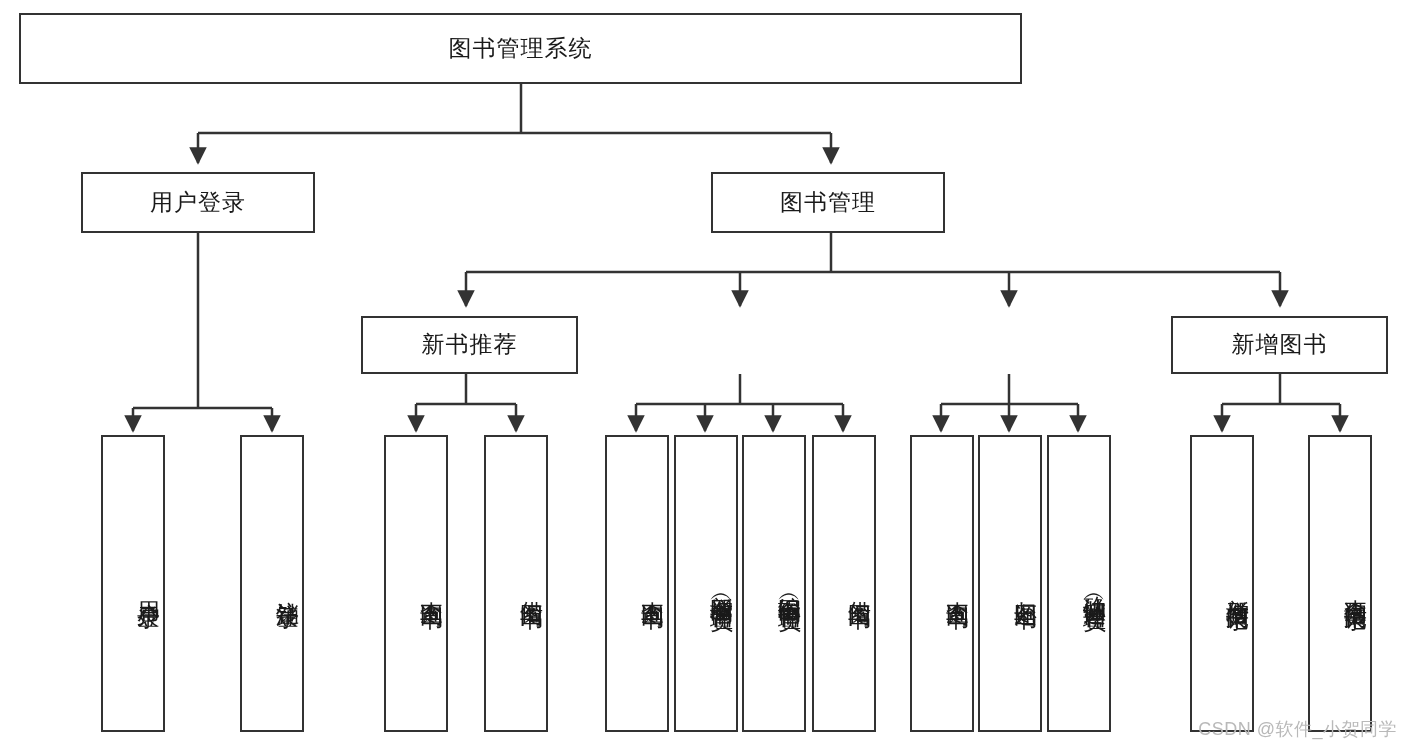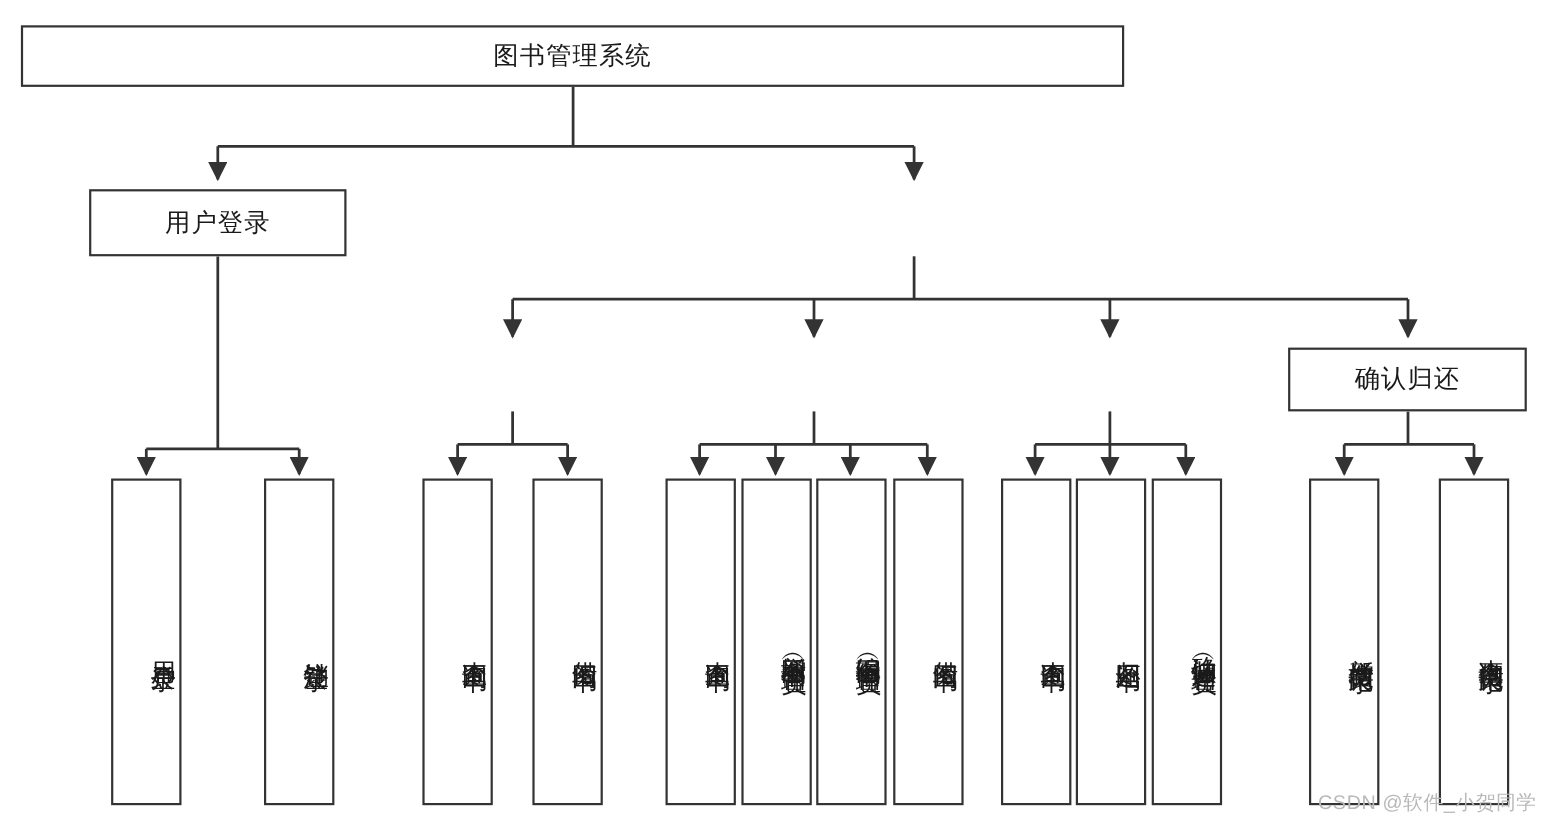--- a/index.html
+++ b/index.html
@@ -114,25 +114,27 @@
       <path d="M 1009 404 L 1009 431" marker-end="url(#arrow)"></path>
       <path d="M 1078 404 L 1078 431" marker-end="url(#arrow)"></path>
 
       <path d="M 1280 374 L 1280 404"></path>
       <path d="M 1222 404 L 1340 404"></path>
       <path d="M 1222 404 L 1222 431" marker-end="url(#arrow)"></path>
       <path d="M 1340 404 L 1340 431" marker-end="url(#arrow)"></path>
     </g>
   </svg>
 
-  <div class="node horiz root" style="left:19px; top:23px; width:1003px; height:56px;">图书管理系统</div>
+  <div class="node horiz root" style="left:19px; top:13px; width:1003px; height:71px;">图书管理系统</div>
 
   <div class="node horiz" style="left:81px; top:172px; width:234px; height:61px;">用户登录</div>
+  <div class="node horiz" style="left:711px; top:172px; width:234px; height:61px;">图书管理</div>
 
-  <div class="node horiz" style="left:1171px; top:316px; width:217px; height:58px;">确认归还</div>
+  <div class="node horiz" style="left:361px; top:316px; width:217px; height:58px;">新书推荐</div>
+  <div class="node horiz" style="left:1171px; top:316px; width:217px; height:58px;">新增图书</div>
 
   <div class="node vert" style="left:101px; top:435px; width:64px; height:297px;">
     <span>用户登录</span>
   </div>
   <div class="node vert" style="left:240px; top:435px; width:64px; height:297px;">
     <span>注销登录</span>
   </div>
 
   <div class="node vert" style="left:384px; top:435px; width:64px; height:297px;">
     <span>查询图书</span>

